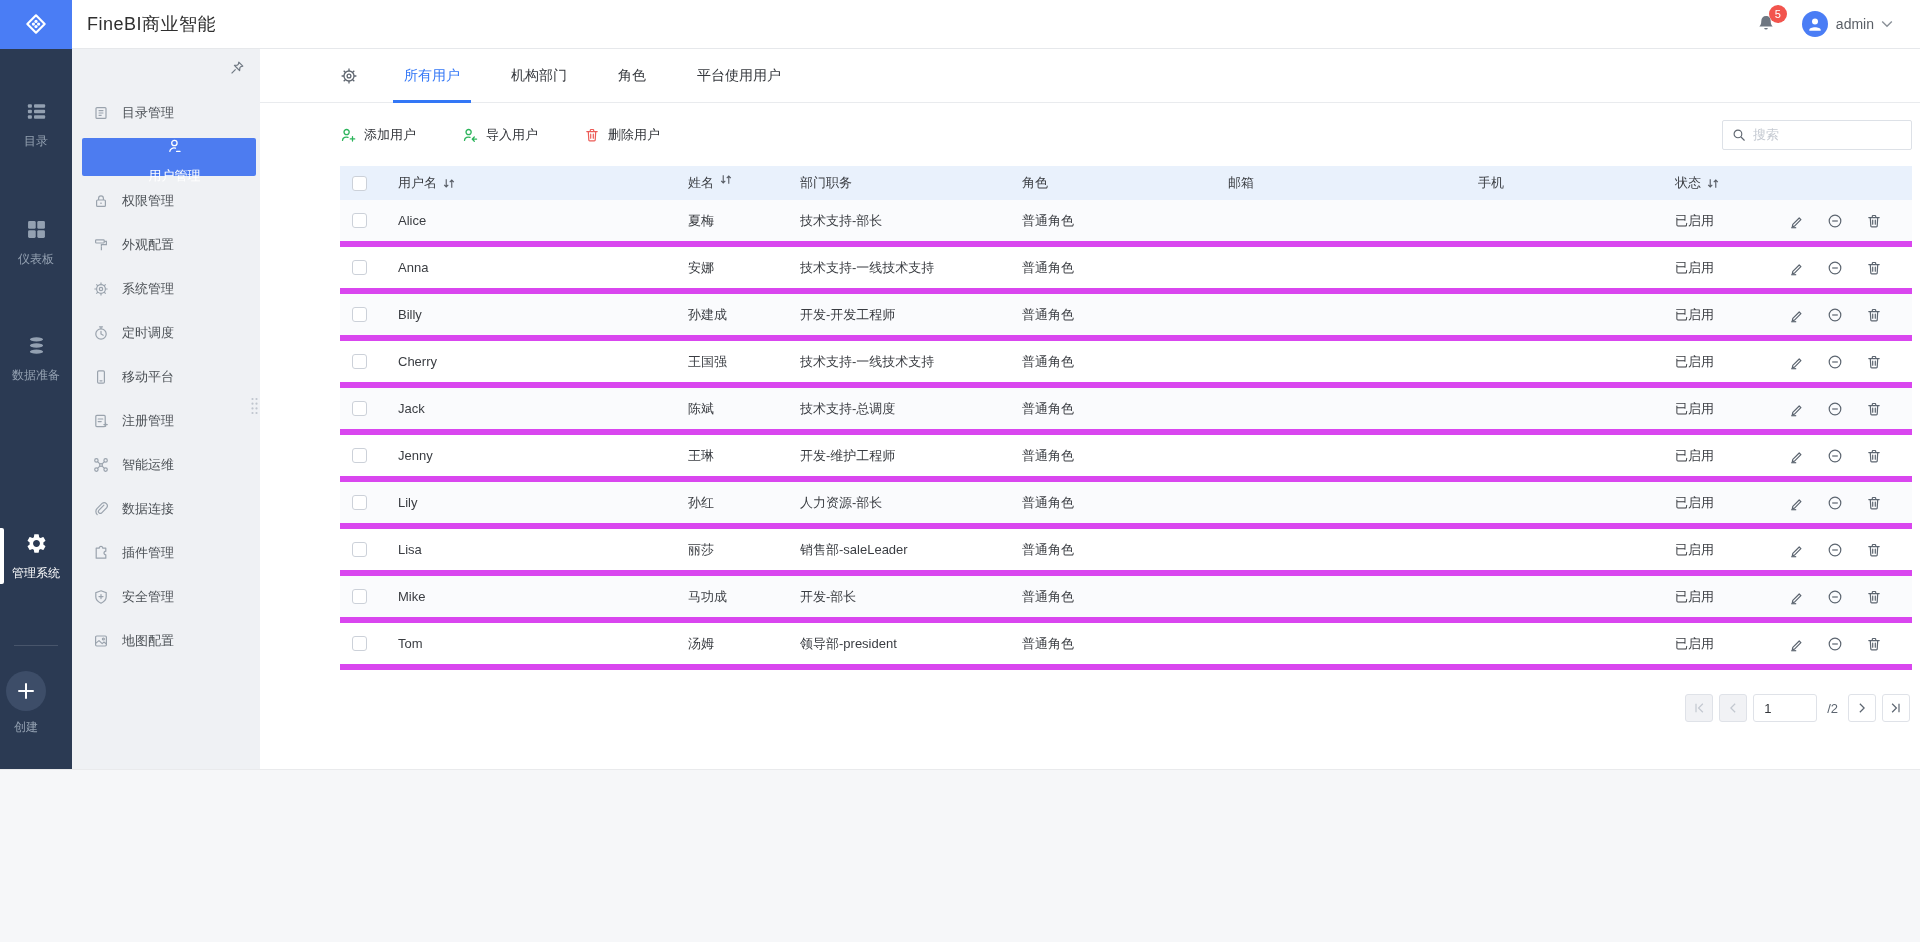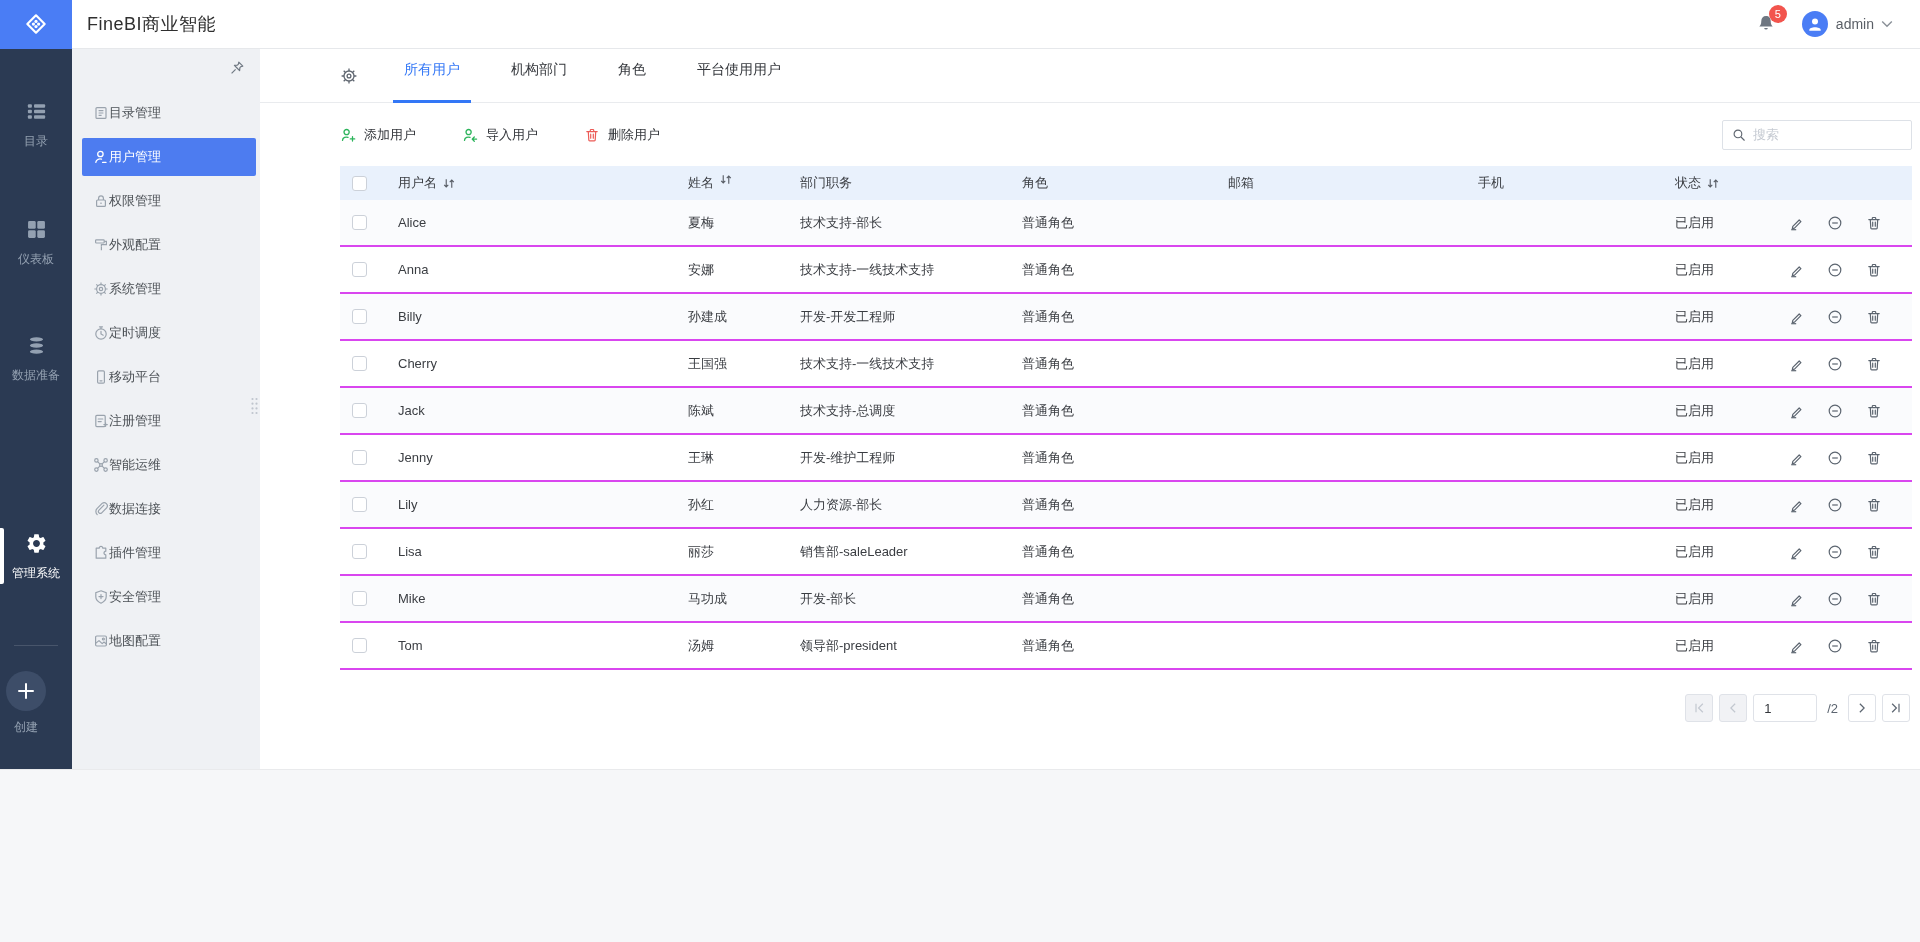--- a/index.html
+++ b/index.html
@@ -43,56 +43,56 @@
   .create-circle::before,.create-circle::after { content:""; position:absolute; background:#fff; border-radius:1px; }
   .create-circle::before { left:12px; top:19px; width:16px; height:2.4px; }
   .create-circle::after { left:18.8px; top:12px; width:2.4px; height:16px; }
   .create-label { font-size:12px; color:#93a0b1; margin-top:8px; }
 
   
   .ssidebar { position:absolute; left:72px; top:49px; width:188px; height:720px; background:var(--sidebar-light); z-index:3; }
   .pin-btn { position:absolute; top:11px; right:13px; width:18px; height:18px; color:#6f7882; cursor:pointer; }
   .pin-btn svg { width:16px; height:16px; }
   .smenu { padding-top:42px; }
-  .sitem { height:44px; display:flex; align-items:center; padding-left:21px; 
+  .sitem { height:44px; display:flex; align-items:center; padding-left:21px; gap:13px;
     color:#4d5257; font-size:13px; cursor:pointer; }
   .sitem .sicon { width:16px; height:16px; color:#9aa3ad; display:flex; }
   .sitem .sicon svg { width:16px; height:16px; }
   .sitem.active { background:var(--active-item); color:#fff; margin:3px 4px 3px 10px; height:38px;
-    border-radius:2px; padding-left:11px; }
+    border-radius:2px; padding-left:11px;flex-direction:column; }
   .sitem.active .sicon { color:#fff; }
   .drag-handle { position:absolute; left:250px; top:396px; z-index:6; cursor:col-resize; }
 
   
   .content { position:absolute; left:260px; top:49px; width:1660px; height:720px; background:#fff; }
   .tabbar { height:54px; border-bottom:1px solid #e9ebee; display:flex; align-items:center; padding-left:80px; }
   .tab-gear { width:18px; height:18px; color:#5f6670; margin-right:35px; cursor:pointer; }
   .tab-gear svg { width:18px; height:18px; display:block; }
   .tabs { display:flex; height:54px; }
-  .tab { position:relative; display:flex; align-items:flex-start; padding:12px 11px; margin-right:29px;
+  .tab { position:relative; display:flex; align-items:center; padding:0 11px; margin-right:29px;
     font-size:14px; color:#34373c; cursor:pointer; }
   .tab.active { color:var(--accent); }
   .tab.active::after { content:""; position:absolute; left:0; right:0; bottom:0; height:3px; background:var(--accent); }
 
   .section { padding:0 8px 0 80px; }
   .toolbar { height:63px; display:flex; align-items:center; }
   .tbtn { display:flex; align-items:center; gap:8px; margin-right:46px; font-size:13px; color:#33363b; cursor:pointer; }
   .tbtn svg { width:16px; height:16px; }
   .tbtn.green svg { color:var(--green); }
   .tbtn.red svg { color:var(--red); }
   .search-box { margin-left:auto; width:190px; height:30px; border:1px solid #dde1e7; border-radius:2px;
     display:flex; align-items:center; padding:0 9px; gap:7px; background:#fff; }
   .search-box svg { width:14px; height:14px; color:#5f6670; flex:none; }
   .search-box input { border:0; outline:0; width:100%; font-size:13px; color:#333; background:transparent;
     font-family:inherit; }
   .search-box input::placeholder { color:#c4c9d1; }
 
   
   .thead { height:34px; background:var(--header-bg); display:flex; align-items:center; font-size:13px; color:#3a3d42; }
-  .trow { height:47px; display:flex; align-items:center; font-size:13px; color:#3a3d42; border-bottom:2px solid #d946ef; }
+  .trow { height:47px; display:flex; align-items:center; font-size:13px; color:#3a3d42; border-bottom:6px solid #d946ef; }
   .trow:nth-child(odd) { background:#fafbfd; }
   .cell { padding-left:10px; white-space:nowrap; overflow:hidden; }
   .c-check { width:48px; padding-left:12px; flex:none; display:flex; align-items:center; }
   .c-username { width:290px; flex:none; display:flex; align-items:center; }
   .c-name { width:112px; flex:none; display:flex; }
   .c-dept { width:222px; flex:none; }
   .c-role { width:206px; flex:none; }
   .c-email { width:250px; flex:none; }
   .c-phone { width:197px; flex:none; }
   .c-status { width:113px; flex:none; display:flex; align-items:center; }

